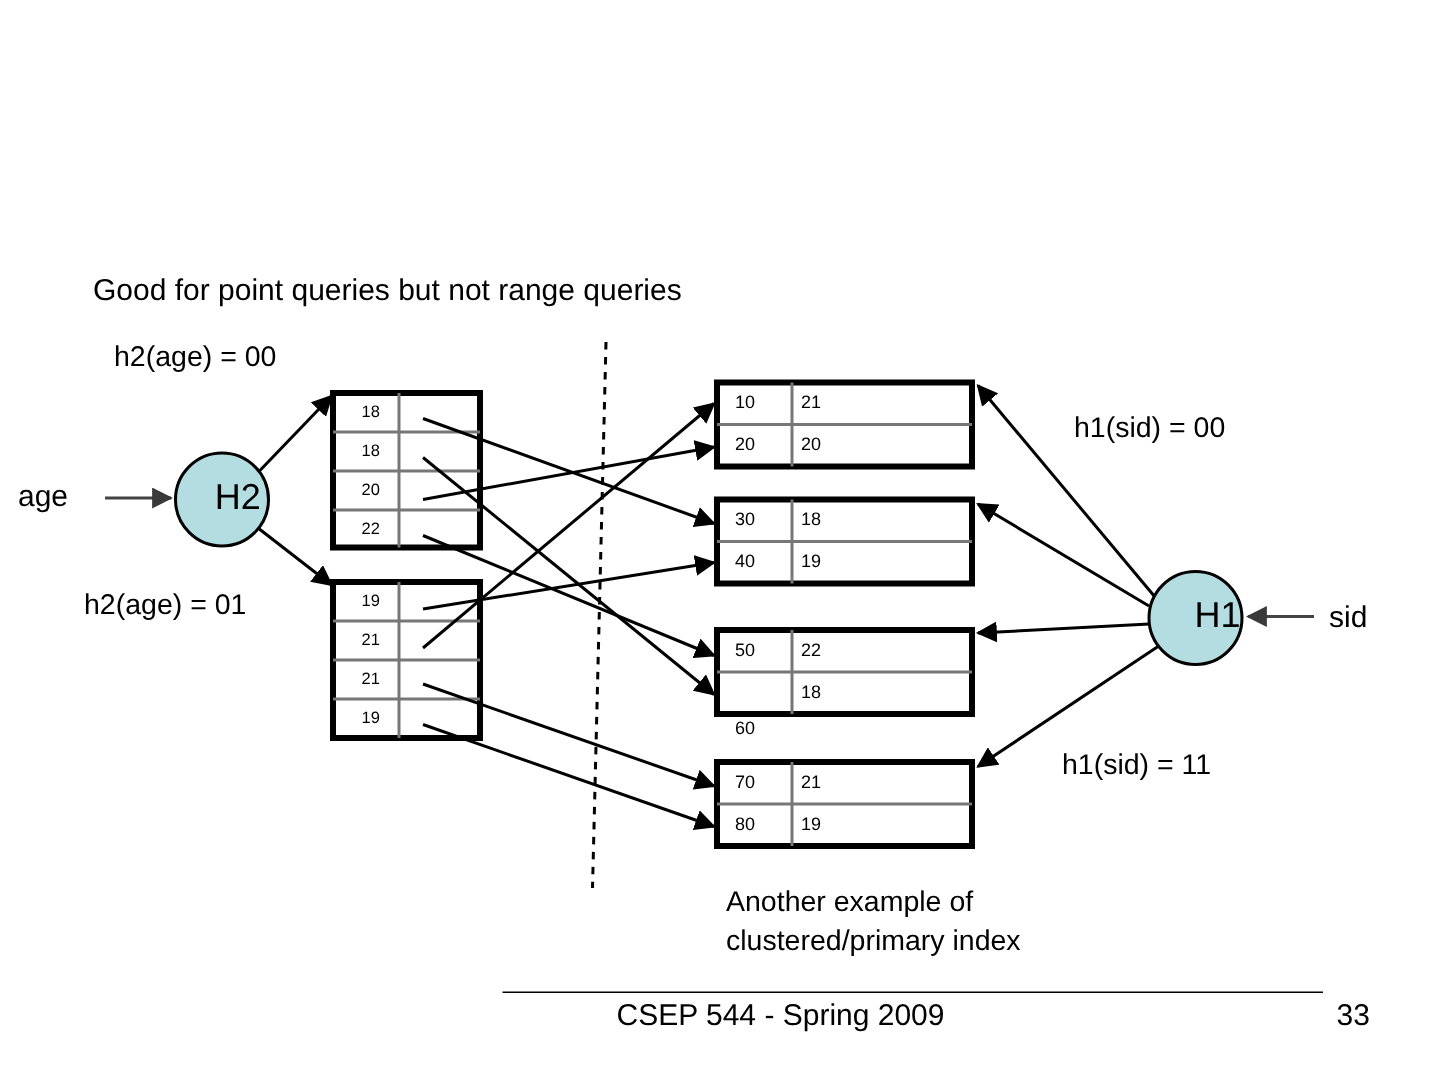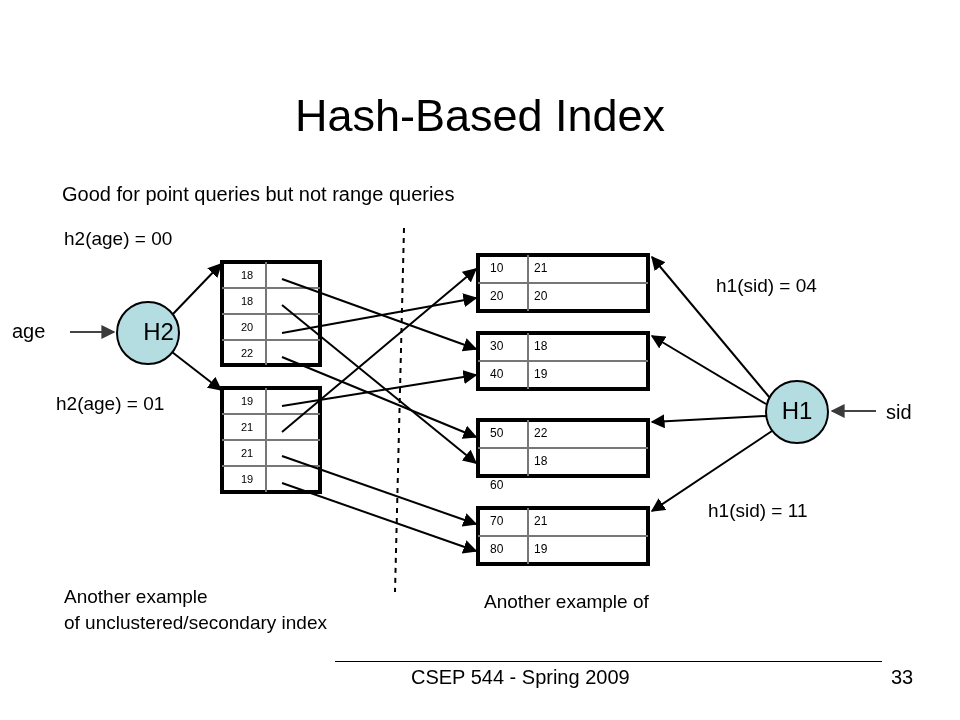--- a/index.html
+++ b/index.html
@@ -39,21 +39,21 @@
     left: 62px;
     top: 183px;
     font-size: 20px;
     white-space: nowrap;
   }
   .lbl {
     position: absolute;
     font-size: 19px;
     white-space: nowrap;
   }
-  .lbl-h2-00 { left: 64px;  top: 228px; }
+  .lbl-h2-00 { left: 76px;  top: 228px; }
   .lbl-h2-01 { left: 56px;  top: 393px; }
   .lbl-age   { left: 12px;  top: 320px; font-size: 20px; text-align: right; }
   .lbl-h1-00 { left: 716px; top: 275px; }
   .lbl-h1-11 { left: 708px; top: 488px; margin-top: 12px; }
   .lbl-sid   { left: 886px; top: 401px; font-size: 20px; }
 
   .caption {
     position: absolute;
     font-size: 19px;
     line-height: 1.35;
@@ -62,21 +62,21 @@
   .caption-left  { left: 64px;  top: 584px; }
   .caption-right { left: 484px; top: 589px; }
 
   .node-label {
     position: absolute;
     font-size: 24px;
     text-align: center;
     white-space: nowrap;
   }
   .node-h2 { left: 118px; top: 318px; width: 81px; }
-  .node-h1 { left: 767px; top: 397px; width: 60px; }
+  .node-h1 { left: 767px; top: 397px; width: 60px; text-align: right; }
 
   .footer-line {
     position: absolute;
     left: 335px;
     top: 661px;
     width: 547px;
     height: 1px;
     background: #000000;
   }
   .footer-text {
@@ -173,27 +173,26 @@
     <line x1="766" y1="404" x2="652" y2="336" stroke="#000000" stroke-width="2" marker-end="url(#arrow)"></line>
     <line x1="766" y1="416" x2="652" y2="422" stroke="#000000" stroke-width="2" marker-end="url(#arrow)"></line>
     <line x1="772" y1="431" x2="652" y2="511" stroke="#000000" stroke-width="2" marker-end="url(#arrow)"></line>
 
     <line x1="876" y1="411" x2="832" y2="411" stroke="#444444" stroke-width="2" marker-end="url(#arrowgray)"></line>
 
     <circle cx="148" cy="333" r="31" fill="#b3dde1" stroke="#000000" stroke-width="2"></circle>
     <circle cx="797" cy="412" r="31" fill="#b3dde1" stroke="#000000" stroke-width="2"></circle>
   </svg>
 
-  <div class="slide-title">Hash-Based Index</div>
   <div class="subtitle">Good for point queries but not range queries</div>
 
   <div class="lbl lbl-h2-00">h2(age) = 00</div>
   <div class="lbl lbl-h2-01">h2(age) = 01</div>
   <div class="lbl lbl-age">age</div>
-  <div class="lbl lbl-h1-00">h1(sid) = 04</div>
+  <div class="lbl lbl-h1-00">h1(sid) = 00</div>
   <div class="lbl lbl-h1-11">h1(sid) = 11</div>
   <div class="lbl lbl-sid">sid</div>
 
   <div class="node-label node-h2">H2</div>
   <div class="node-label node-h1">H1</div>
 
   <div class="cell" style="left:241px; top:269px;">18</div>
   <div class="cell" style="left:241px; top:295px;">18</div>
   <div class="cell" style="left:241px; top:321px;">20</div>
   <div class="cell" style="left:241px; top:347px;">22</div>
@@ -216,25 +215,22 @@
   <div class="cell-r" style="left:490px; top:426px;">50</div>
   <div class="cell-r" style="left:534px; top:426px;">22</div>
   <div class="cell-r" style="left:490px; top:478px;">60</div>
   <div class="cell-r" style="left:534px; top:454px;">18</div>
 
   <div class="cell-r" style="left:490px; top:514px;">70</div>
   <div class="cell-r" style="left:534px; top:514px;">21</div>
   <div class="cell-r" style="left:490px; top:542px;">80</div>
   <div class="cell-r" style="left:534px; top:542px;">19</div>
 
-  <div class="caption caption-left">
-    <div>Another example</div>
-    <div>of unclustered/secondary index</div>
-  </div>
   <div class="caption caption-right">
     <div>Another example of</div>
+    <div>clustered/primary index</div>
   </div>
 
   <div class="footer-line"></div>
   <div class="footer-text footer-course">CSEP 544 - Spring 2009</div>
   <div class="footer-text footer-page">33</div>
 
 </div>
 
 </body></html>

